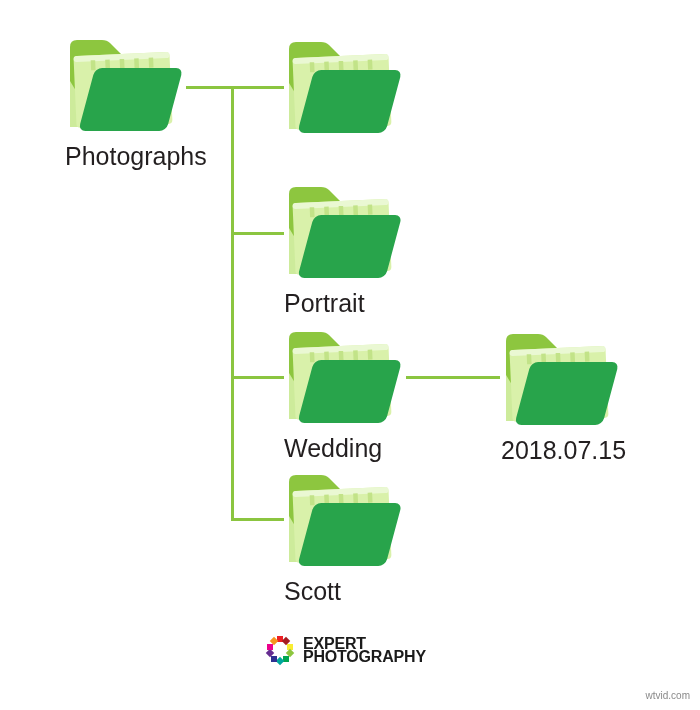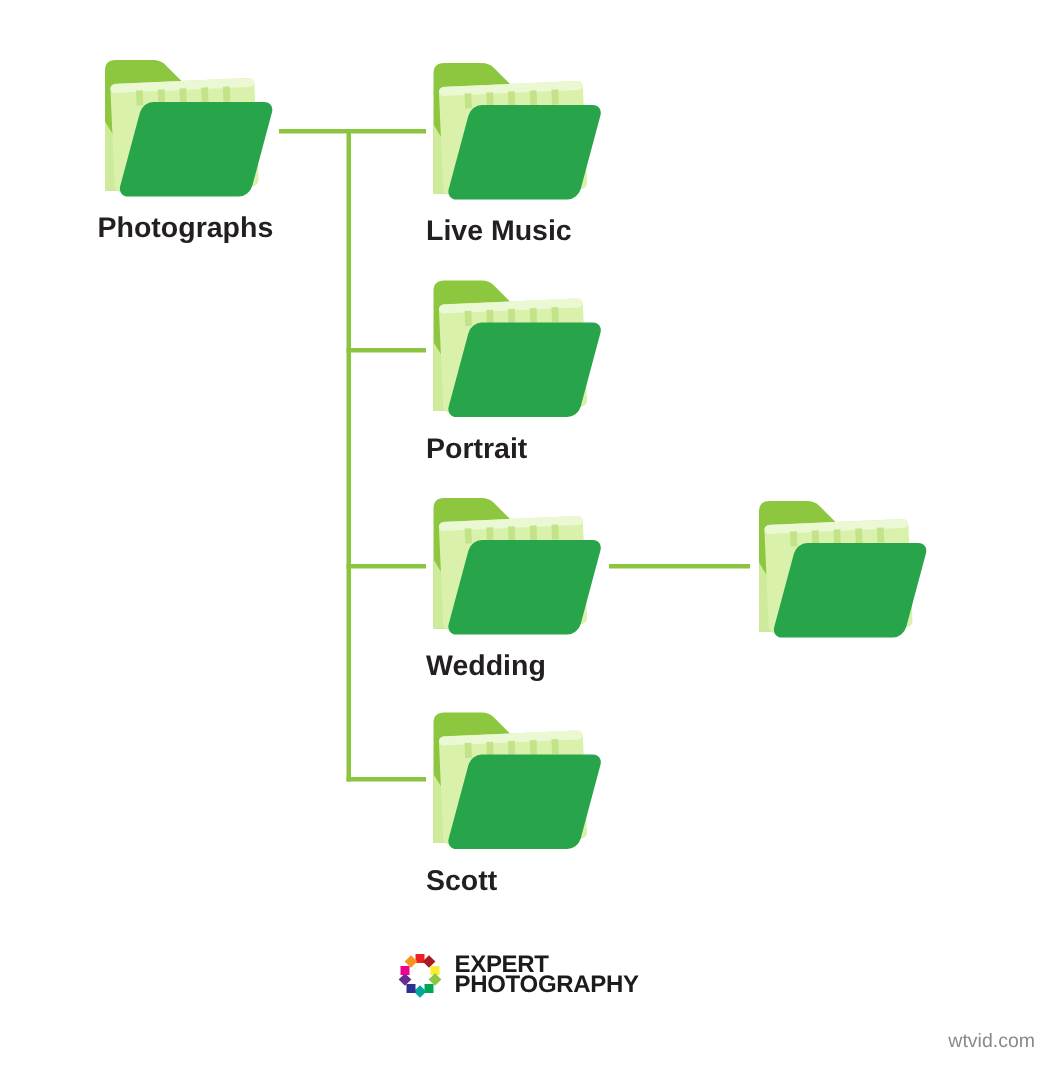--- a/index.html
+++ b/index.html
@@ -4,36 +4,36 @@
 <style>
   html,body{margin:0;padding:0;background:#fff;}
   .canvas{
     position:relative;width:700px;height:710px;background:#fff;overflow:hidden;
     font-family:"Liberation Sans",sans-serif;
   }
   .node{position:absolute;width:140px;}
   .foldersvg{display:block;}
   .node .label{
     position:absolute;left:3px;top:107px;white-space:nowrap;
-    font-size:19px;font-weight:700;color:var(--text,#231f20);letter-spacing:0;
+    font-size:25px;font-weight:400;color:var(--text,#231f20);letter-spacing:0;
   }
   .node .label.line2{top:131px;}
   .line{position:absolute;background:var(--line,#8bc540);}
   .line.h{height:3px;}
   .line.v{width:3px;}
   .logo{position:absolute;display:flex;align-items:center;gap:9px;}
   .wheel{position:relative;width:28px;height:28px;display:inline-block;}
   .wheel-dot{position:absolute;width:6px;height:6px;}
   .logo-text{display:flex;flex-direction:column;justify-content:flex-end;}
   .logo-text span{
     font-size:16px;line-height:13.5px;font-weight:700;letter-spacing:-0.2px;
     color:var(--logo-text,#1b1b1b);white-space:nowrap;
   }
   .watermark{
-    position:absolute;right:10px;bottom:9px;font-size:13px;
+    position:absolute;right:10px;bottom:9px;font-size:10px;
     color:var(--watermark,#8a8a8a);
   }
 </style>
 </head>
 <body>
 
 <div class="canvas">
 
   <svg width="0" height="0" style="position:absolute" aria-hidden="true">
     <defs>
@@ -69,21 +69,20 @@
     </span>
     <div class="label">Photographs</div>
   </div>
 
   <div class="node" style="left:281px;top:37px">
     <span>
       <svg class="foldersvg" viewBox="0 0 130 100" width="130" height="100">
           <use href="#folder-glyph"></use>
         </svg>
     </span>
-    <div class="label">Live Music</div>
   </div>
 
   <div class="node" style="left:281px;top:182px">
     <span>
       <svg class="foldersvg" viewBox="0 0 130 100" width="130" height="100">
           <use href="#folder-glyph"></use>
         </svg>
     </span>
     <div class="label">Portrait</div>
   </div>
@@ -105,20 +104,21 @@
     </span>
     <div class="label">Scott</div>
   </div>
 
   <div class="node" style="left:498px;top:329px">
     <span>
       <svg class="foldersvg" viewBox="0 0 130 100" width="130" height="100">
           <use href="#folder-glyph"></use>
         </svg>
     </span>
+    <div class="label">2018.07.15</div>
   </div>
 
   <div class="logo" style="left:266px;top:636px">
     <span class="wheel">
         <span class="wheel-dot" style="left: 11px; top: 0px; background: rgb(237, 32, 36);"></span>
         <span class="wheel-dot" style="left: 17.4656px; top: 2.10081px; background: rgb(165, 29, 33); transform: rotate(45deg);"></span>
         <span class="wheel-dot" style="left: 21.4616px; top: 7.60081px; background: rgb(249, 237, 50);"></span>
         <span class="wheel-dot" style="left: 21.4616px; top: 14.3992px; background: rgb(141, 198, 63); transform: rotate(45deg);"></span>
         <span class="wheel-dot" style="left: 17.4656px; top: 19.8992px; background: rgb(0, 166, 81);"></span>
         <span class="wheel-dot" style="left: 11px; top: 22px; background: rgb(0, 167, 157); transform: rotate(45deg);"></span>

